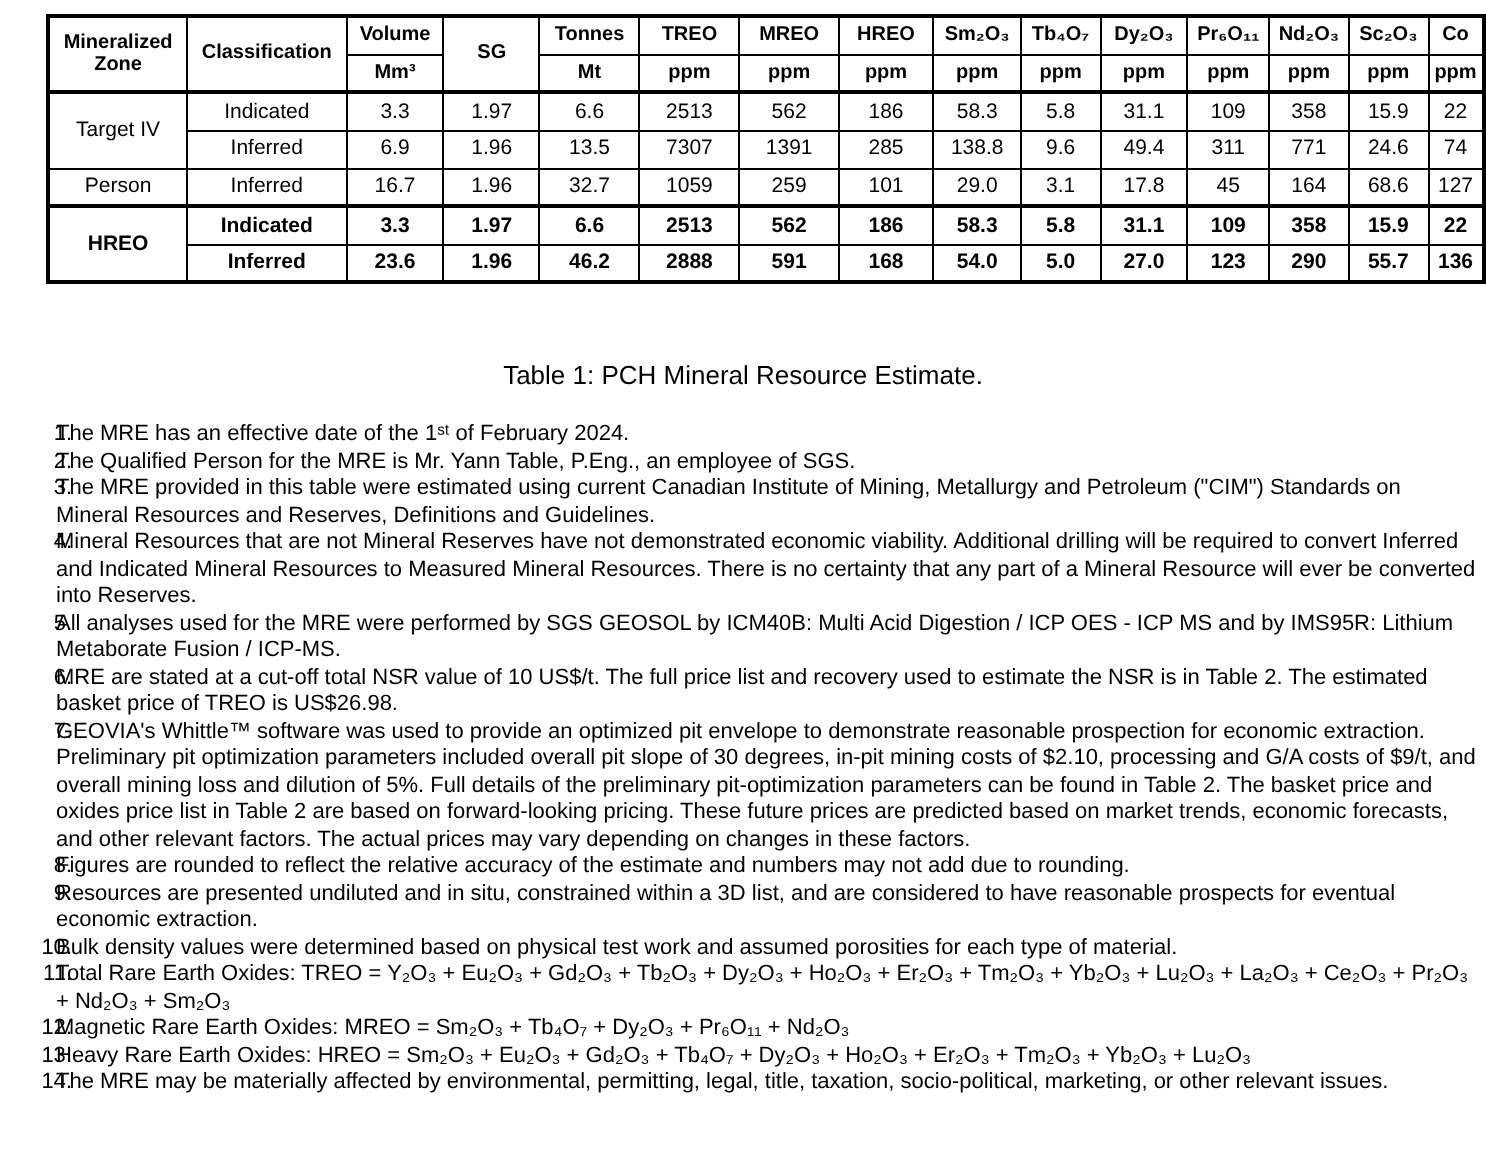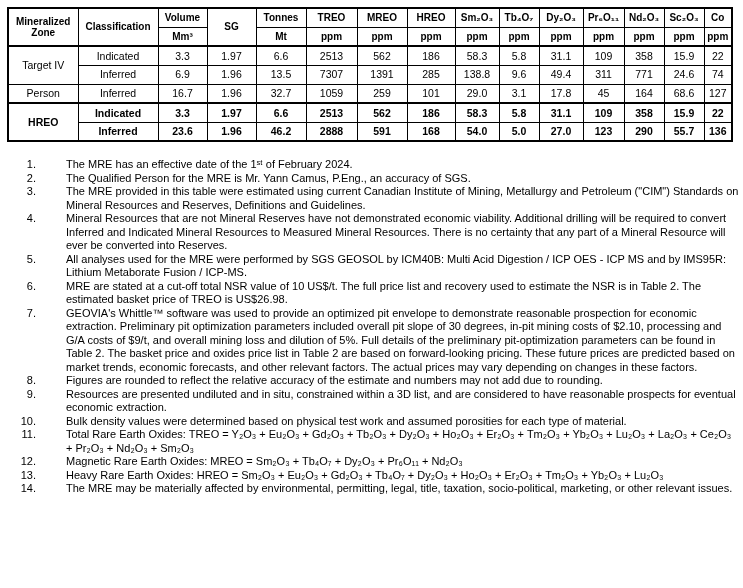--- a/index.html
+++ b/index.html
@@ -6,21 +6,21 @@
     margin: 0;
     padding: 0;
     width: 743px;
     height: 588px;
     background: #ffffff;
     color: #000000;
     font-family: "Liberation Sans", "DejaVu Sans", sans-serif;
     overflow: hidden;
   }
   .table-area {
-    padding: 7px 0 0 7px;
+    padding: 7px 0 0 23px;
   }
   table.mre {
     border-collapse: collapse;
     border: 2px solid #000;
     table-layout: fixed;
   }
   table.mre th, table.mre td {
     border: 1px solid #000;
     text-align: center;
     vertical-align: middle;
@@ -47,21 +47,21 @@
     font-size: 13px;
   }
   ol.notes {
     list-style: none;
     counter-reset: note;
     margin: 16px 4px 0 0;
     padding: 0;
   }
   ol.notes li {
     position: relative;
-    padding-left: 66px;
+    padding-left: 28px;
     font-size: 11px;
     line-height: 13.5px;
     counter-increment: note;
   }
   ol.notes li::before {
     content: counter(note) ".";
     position: absolute;
     left: 0;
     top: 0;
     width: 36px;
@@ -204,23 +204,24 @@
             <td>5.0</td>
             <td>27.0</td>
             <td>123</td>
             <td>290</td>
             <td>55.7</td>
             <td>136</td>
           </tr>
         </tbody>
     </table>
   </div>
+  <div class="caption">Table 1: PCH Mineral Resource Estimate.</div>
   <ol class="notes">
       <li>The MRE has an effective date of the 1ˢᵗ of February 2024.</li>
-      <li>The Qualified Person for the MRE is Mr. Yann Camus, P.Eng., an accuracy of SGS.</li>
+      <li>The Qualified Person for the MRE is Mr. Yann Table, P.Eng., an employee of SGS.</li>
       <li>The MRE provided in this table were estimated using current Canadian Institute of Mining, Metallurgy and Petroleum ("CIM") Standards on Mineral Resources and Reserves, Definitions and Guidelines.</li>
       <li>Mineral Resources that are not Mineral Reserves have not demonstrated economic viability. Additional drilling will be required to convert Inferred and Indicated Mineral Resources to Measured Mineral Resources. There is no certainty that any part of a Mineral Resource will ever be converted into Reserves.</li>
       <li>All analyses used for the MRE were performed by SGS GEOSOL by ICM40B: Multi Acid Digestion / ICP OES - ICP MS and by IMS95R: Lithium Metaborate Fusion / ICP-MS.</li>
       <li>MRE are stated at a cut-off total NSR value of 10 US$/t. The full price list and recovery used to estimate the NSR is in Table 2. The estimated basket price of TREO is US$26.98.</li>
       <li>GEOVIA's Whittle™ software was used to provide an optimized pit envelope to demonstrate reasonable prospection for economic extraction. Preliminary pit optimization parameters included overall pit slope of 30 degrees, in-pit mining costs of $2.10, processing and G/A costs of $9/t, and overall mining loss and dilution of 5%. Full details of the preliminary pit-optimization parameters can be found in Table 2. The basket price and oxides price list in Table 2 are based on forward-looking pricing. These future prices are predicted based on market trends, economic forecasts, and other relevant factors. The actual prices may vary depending on changes in these factors.</li>
       <li>Figures are rounded to reflect the relative accuracy of the estimate and numbers may not add due to rounding.</li>
       <li>Resources are presented undiluted and in situ, constrained within a 3D list, and are considered to have reasonable prospects for eventual economic extraction.</li>
       <li>Bulk density values were determined based on physical test work and assumed porosities for each type of material.</li>
       <li>Total Rare Earth Oxides: TREO = Y₂O₃ + Eu₂O₃ + Gd₂O₃ + Tb₂O₃ + Dy₂O₃ + Ho₂O₃ + Er₂O₃ + Tm₂O₃ + Yb₂O₃ + Lu₂O₃ + La₂O₃ + Ce₂O₃ + Pr₂O₃ + Nd₂O₃ + Sm₂O₃</li>
       <li>Magnetic Rare Earth Oxides: MREO = Sm₂O₃ + Tb₄O₇ + Dy₂O₃ + Pr₆O₁₁ + Nd₂O₃</li>

